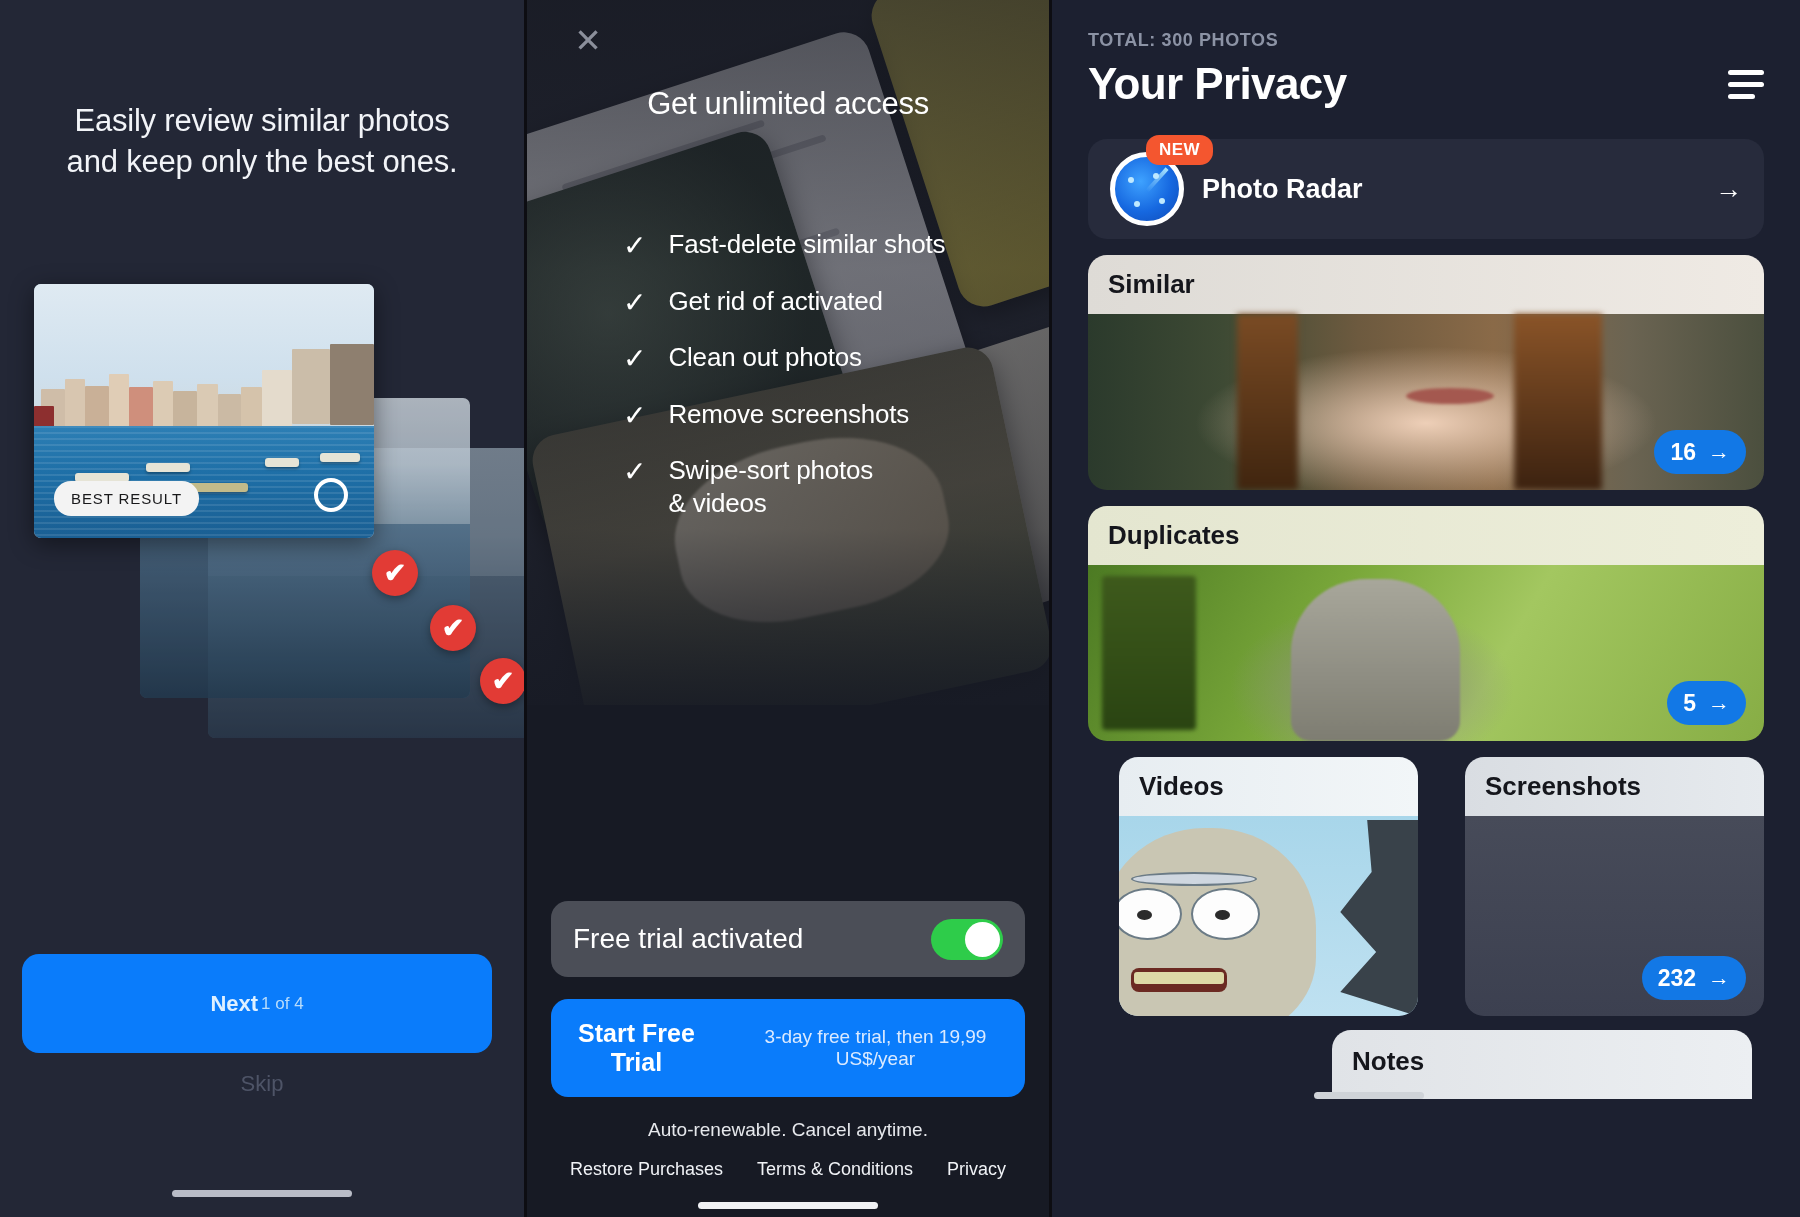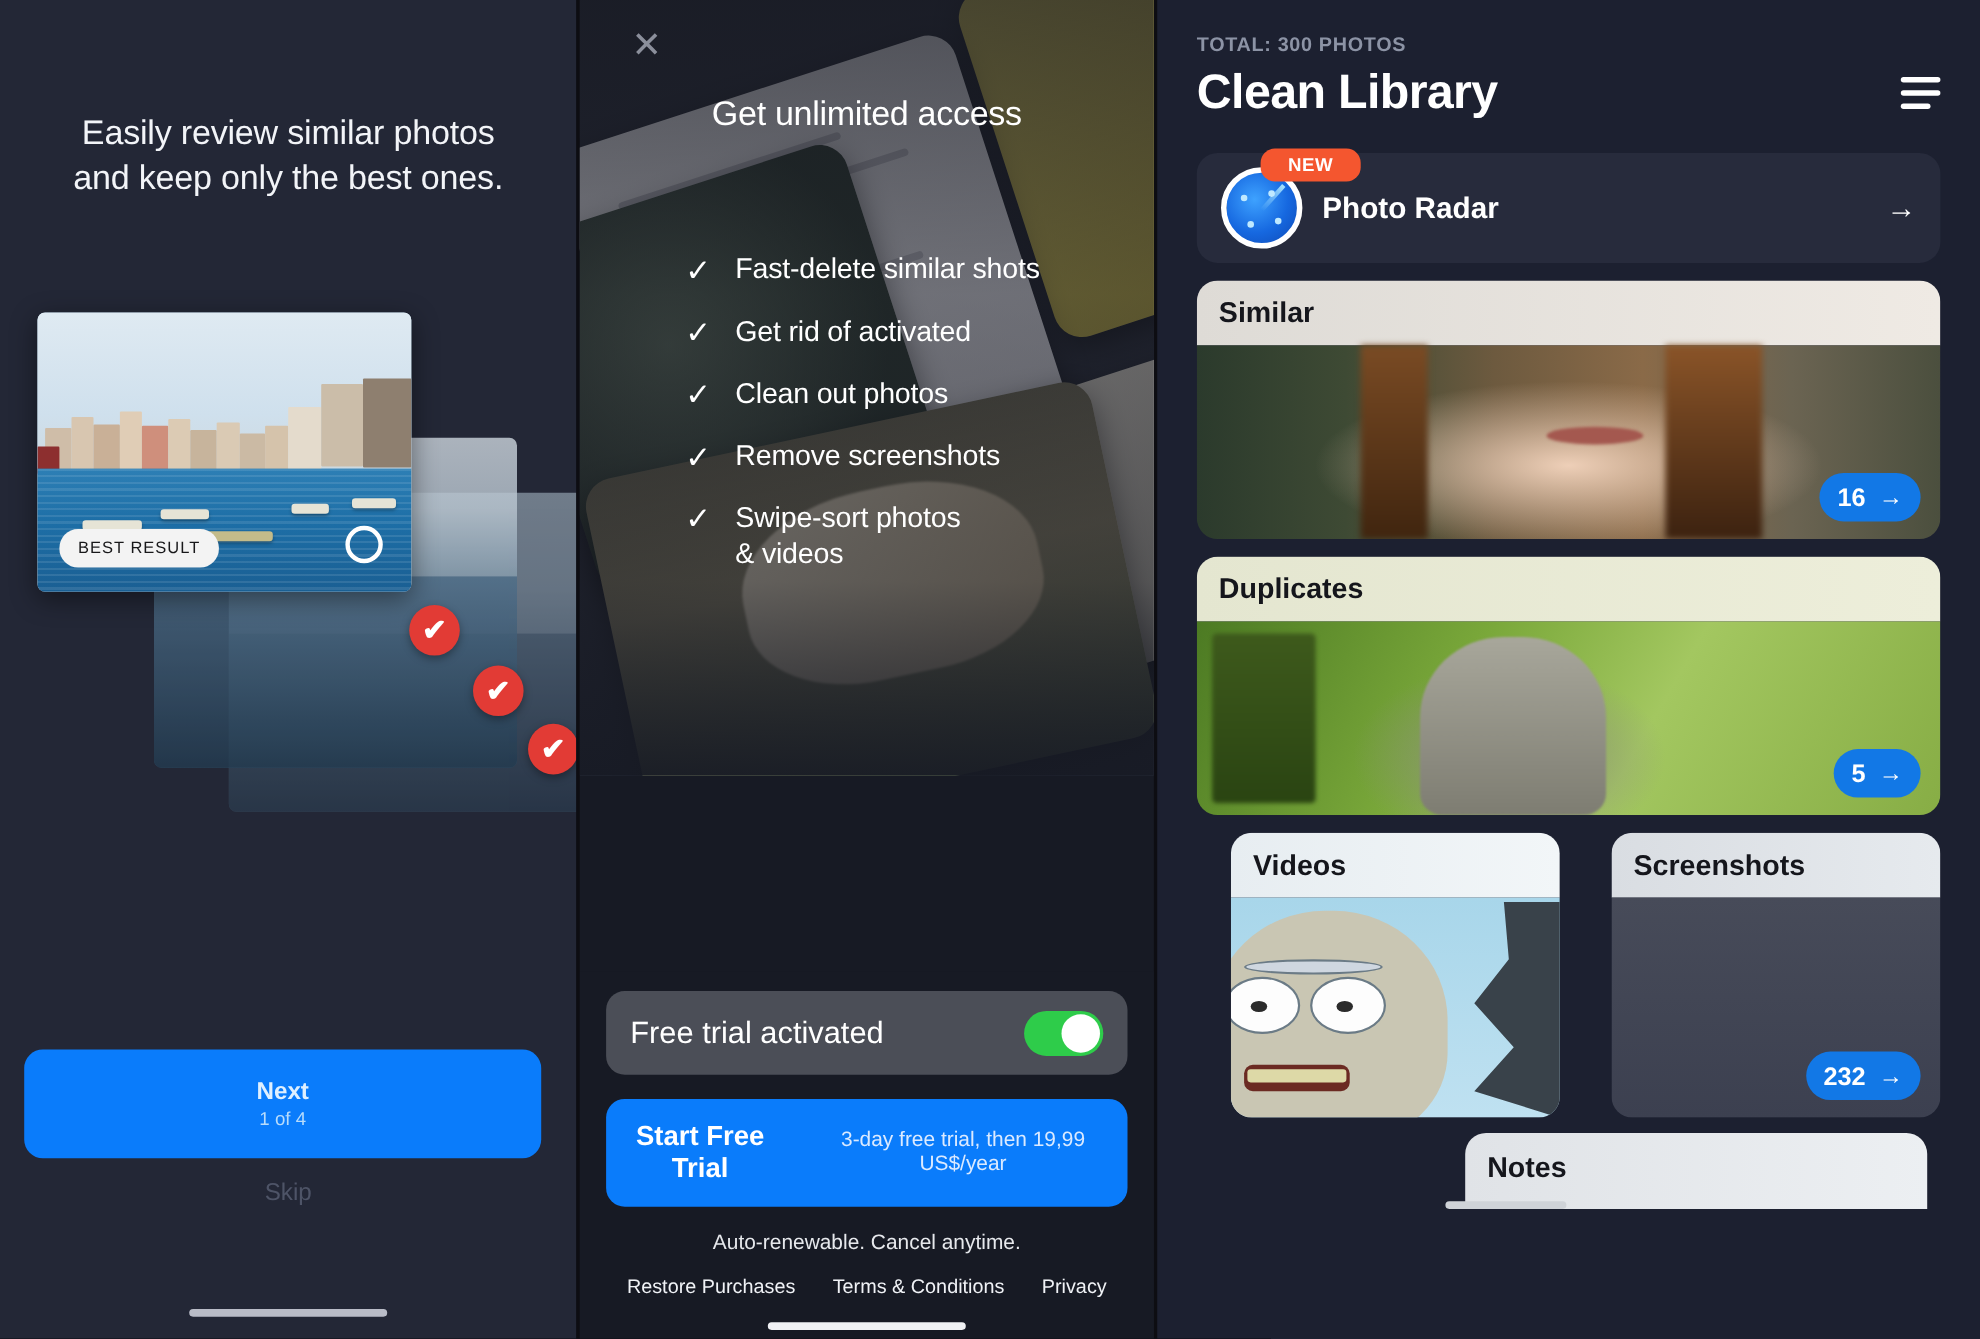--- a/index.html
+++ b/index.html
@@ -97,21 +97,21 @@
     box-shadow: 0 3px 8px rgba(0,0,0,.35);
   }
   .tick.t1 { left: 372px; top: 272px; }
   .tick.t2 { left: 430px; top: 327px; }
   .tick.t3 { left: 480px; top: 380px; }
 
   .p1-next {
     position: absolute; left: 22px; bottom: 164px;
     width: 470px; height: 99px;
     background: #0a7cfb; border-radius: 17px;
-    display: flex; flex-direction: column;
+    display: flex; flex-direction: row;
     align-items: center; justify-content: center;
     gap: 3px; border: none;
   }
   .p1-next .lbl { color:#dff0ff; font-size: 22px; font-weight: 700; }
   .p1-next .sub { color:#b8dcfb; font-size: 17px; font-weight: 400; }
   .p1-skip {
     position: absolute; left: 0; bottom: 120px; width: 100%;
     text-align: center; color:#4e5467; font-size: 22px;
   }
   .home-bar {
@@ -244,21 +244,21 @@
   }
   .radar-ico .sweep {
     position:absolute; left:50%; top:50%; width: 30px; height: 4px;
     background: linear-gradient(90deg, rgba(150,220,255,0), #a8e4ff);
     transform-origin: 0 50%; transform: rotate(-48deg);
   }
   .radar-ico .dot { position:absolute; width:6px; height:6px; border-radius:50%; background:#bfe9ff; }
   .new-badge {
     position:absolute; left: 58px; top: -4px;
     background:#f4562f; color:#fff; font-size:17px; font-weight:700;
-    padding: 5px 25px; border-radius: 13px; letter-spacing:.4px;
+    padding: 5px 13px; border-radius: 13px; letter-spacing:.4px;
   }
   .radar-label { color:#fff; font-size:27px; font-weight:700; }
   .radar-arrow { margin-left:auto; color:#fff; font-size:27px; }
 
   .cat-card {
     margin-top: 16px; border-radius: 19px; overflow: hidden; position: relative;
   }
   .cat-head { padding: 14px 20px; font-size: 26px; font-weight: 700; color:#15161c; }
   .cat-body { height: 176px; position: relative; }
   .pill {
@@ -445,21 +445,21 @@
         <a href="#">Terms &amp; Conditions</a>
         <a href="#">Privacy</a>
       </div>
       <div class="p2-home"></div>
     </div>
   </section>
 
   <section class="panel3">
     <div class="p3-total">TOTAL: 300 PHOTOS</div>
     <div class="p3-head">
-      <div class="p3-title">Clean Library</div>
+      <div class="p3-title">Your Privacy</div>
       <button class="burger">
           <i></i>
           <i></i>
           <i></i>
         </button>
     </div>
 
     <div class="radar-card">
       <div class="radar-ico">
         <span class="disc"></span>

